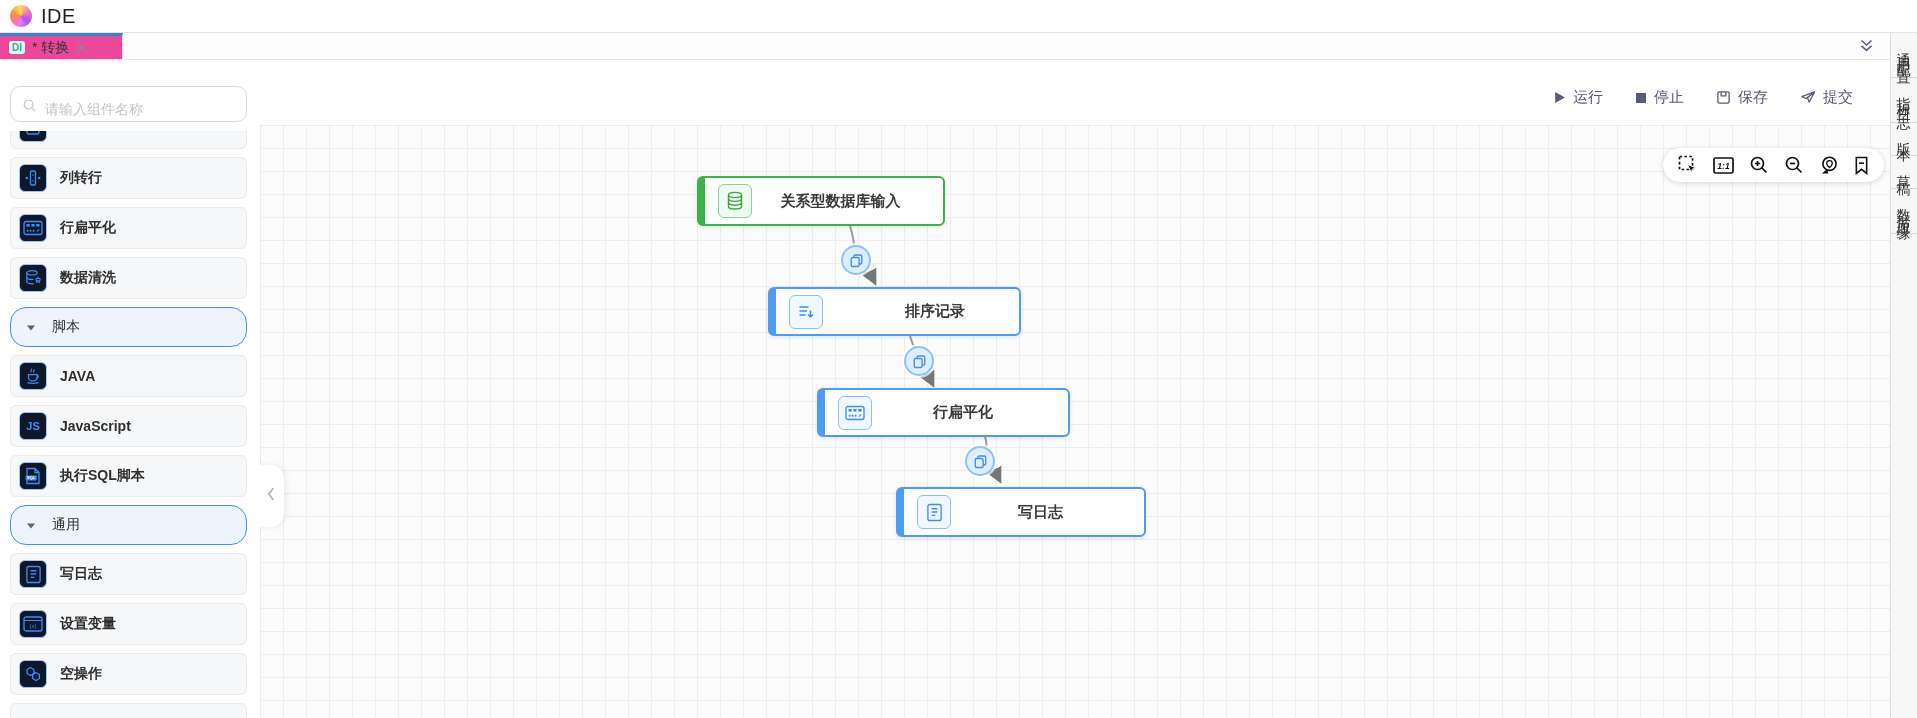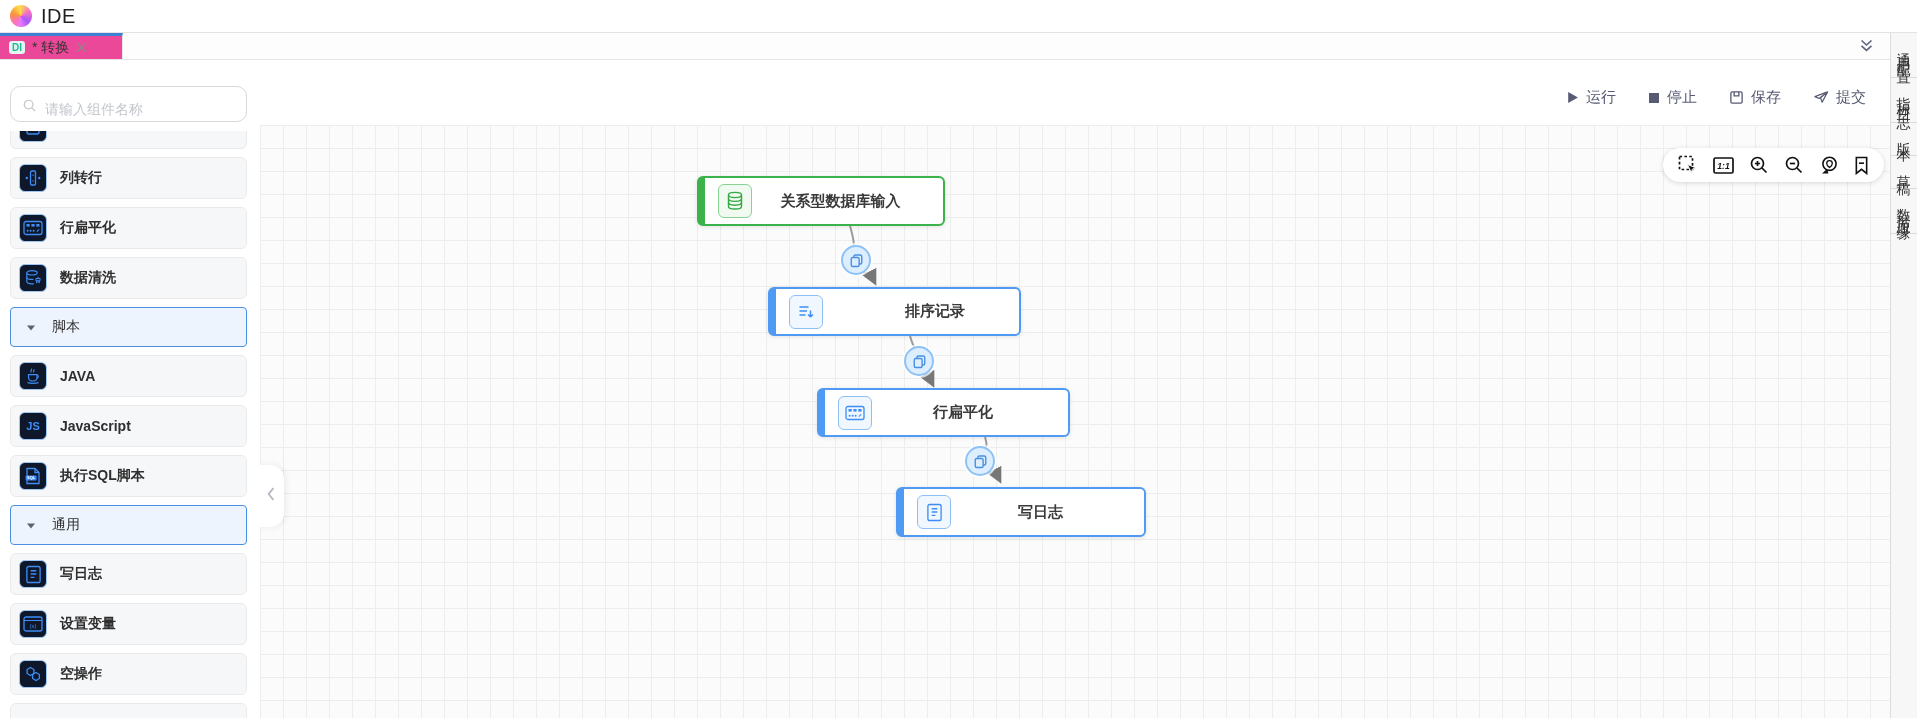--- a/index.html
+++ b/index.html
@@ -37,27 +37,27 @@
   .search-box input { border:none; outline:none; flex:1; font-size:14px; font-family:inherit; color:#333; background:transparent; }
   .search-box input::placeholder { color:#c3c6cc; }
   .comp-list { position:absolute; left:10px; top:71px; width:237px; bottom:0; overflow:hidden;
                display:flex; flex-direction:column; gap:8px; }
   .comp-item { min-height:42px; height:42px; background:#f6f7f9; border:1px solid #e9eaec; border-radius:6px;
                display:flex; align-items:center; gap:13px; padding-left:8px; cursor:grab; }
   .comp-item.partial-top { margin-top:-24px; }
   .comp-icon { width:28px; height:28px; min-width:28px; border:1px solid #9cc6f5; border-radius:6px; background:#0f172a;
                color:#3d8df5; display:flex; align-items:center; justify-content:center; }
   .comp-label { font-size:14px; font-weight:700; color:#2f2f2f; }
-  .comp-section { min-height:40px; height:40px; background:#eef4fd; border:1px solid #4a90e2; border-radius:4px;
+  .comp-section { min-height:40px; height:40px; background:#eef4fd; border:1px solid #4a90e2; border-radius:16px;
                   display:flex; align-items:center; gap:16px; padding-left:15px; cursor:pointer; }
   .section-label { font-size:14px; color:#2f2f2f; }
   .txt-icon { font-weight:700; font-size:11px; }
 
   
-  .main-toolbar { position:absolute; left:260px; top:60px; width:1630px; height:65px; background:#fff; z-index:3; }
+  .main-toolbar { position:absolute; left:247px; top:60px; width:1630px; height:65px; background:#fff; z-index:3; }
   .actions { position:absolute; right:24px; top:28px; display:flex; gap:32px; }
   .action { display:flex; align-items:center; gap:7px; color:#575b73; font-size:15px; cursor:pointer; }
 
   
   .canvas { position:absolute; left:260px; top:125px; width:1630px; height:593px; background-color:#fbfbfb;
             background-image:linear-gradient(#ededed 1px,transparent 1px),linear-gradient(90deg,#ededed 1px,transparent 1px);
             background-size:23px 23px; overflow:hidden; z-index:1; }
   .edges { position:absolute; left:0; top:0; width:1630px; height:593px; pointer-events:none; }
   .flow-node { position:absolute; background:#fff; border:2px solid; border-left-width:8px; border-radius:6px;
                display:flex; align-items:center; box-shadow:0 1px 4px rgba(0,0,0,.10); cursor:move; }

